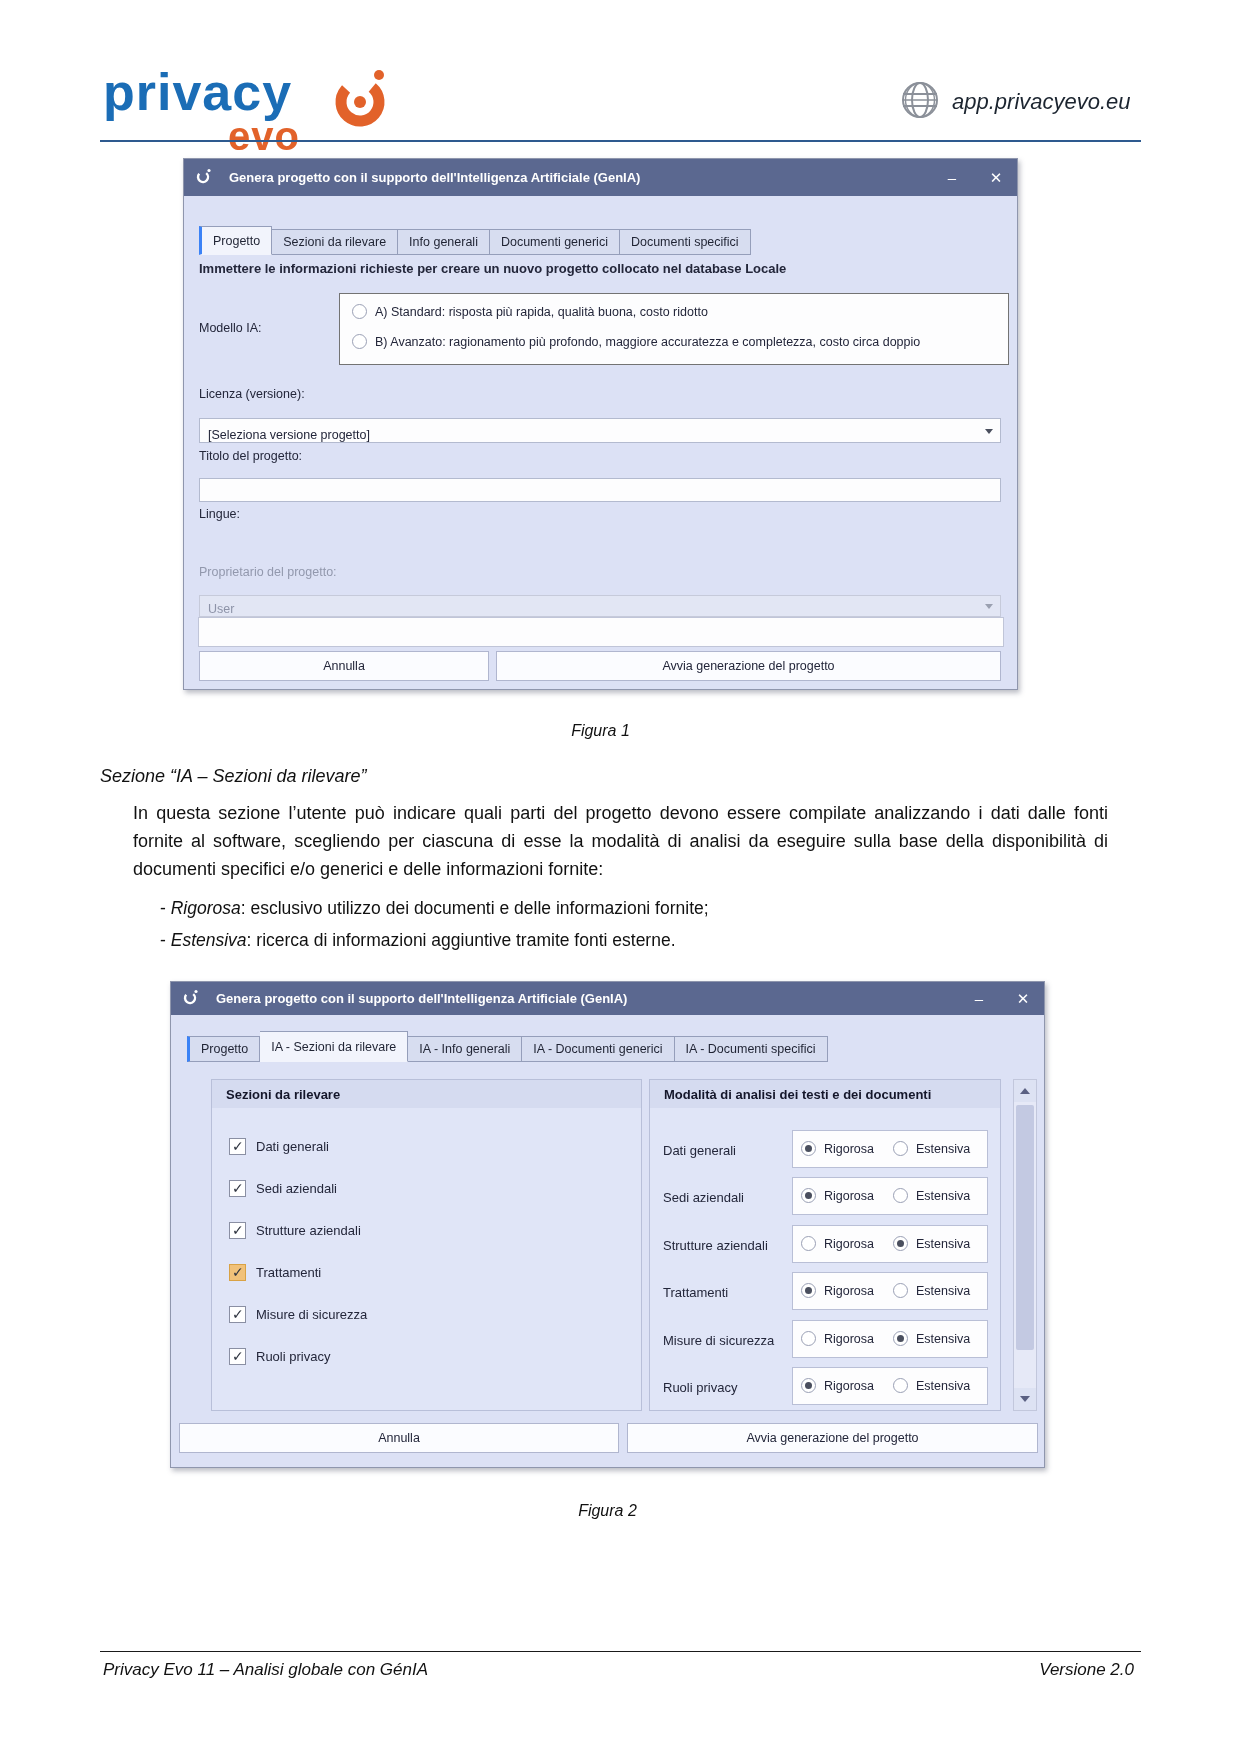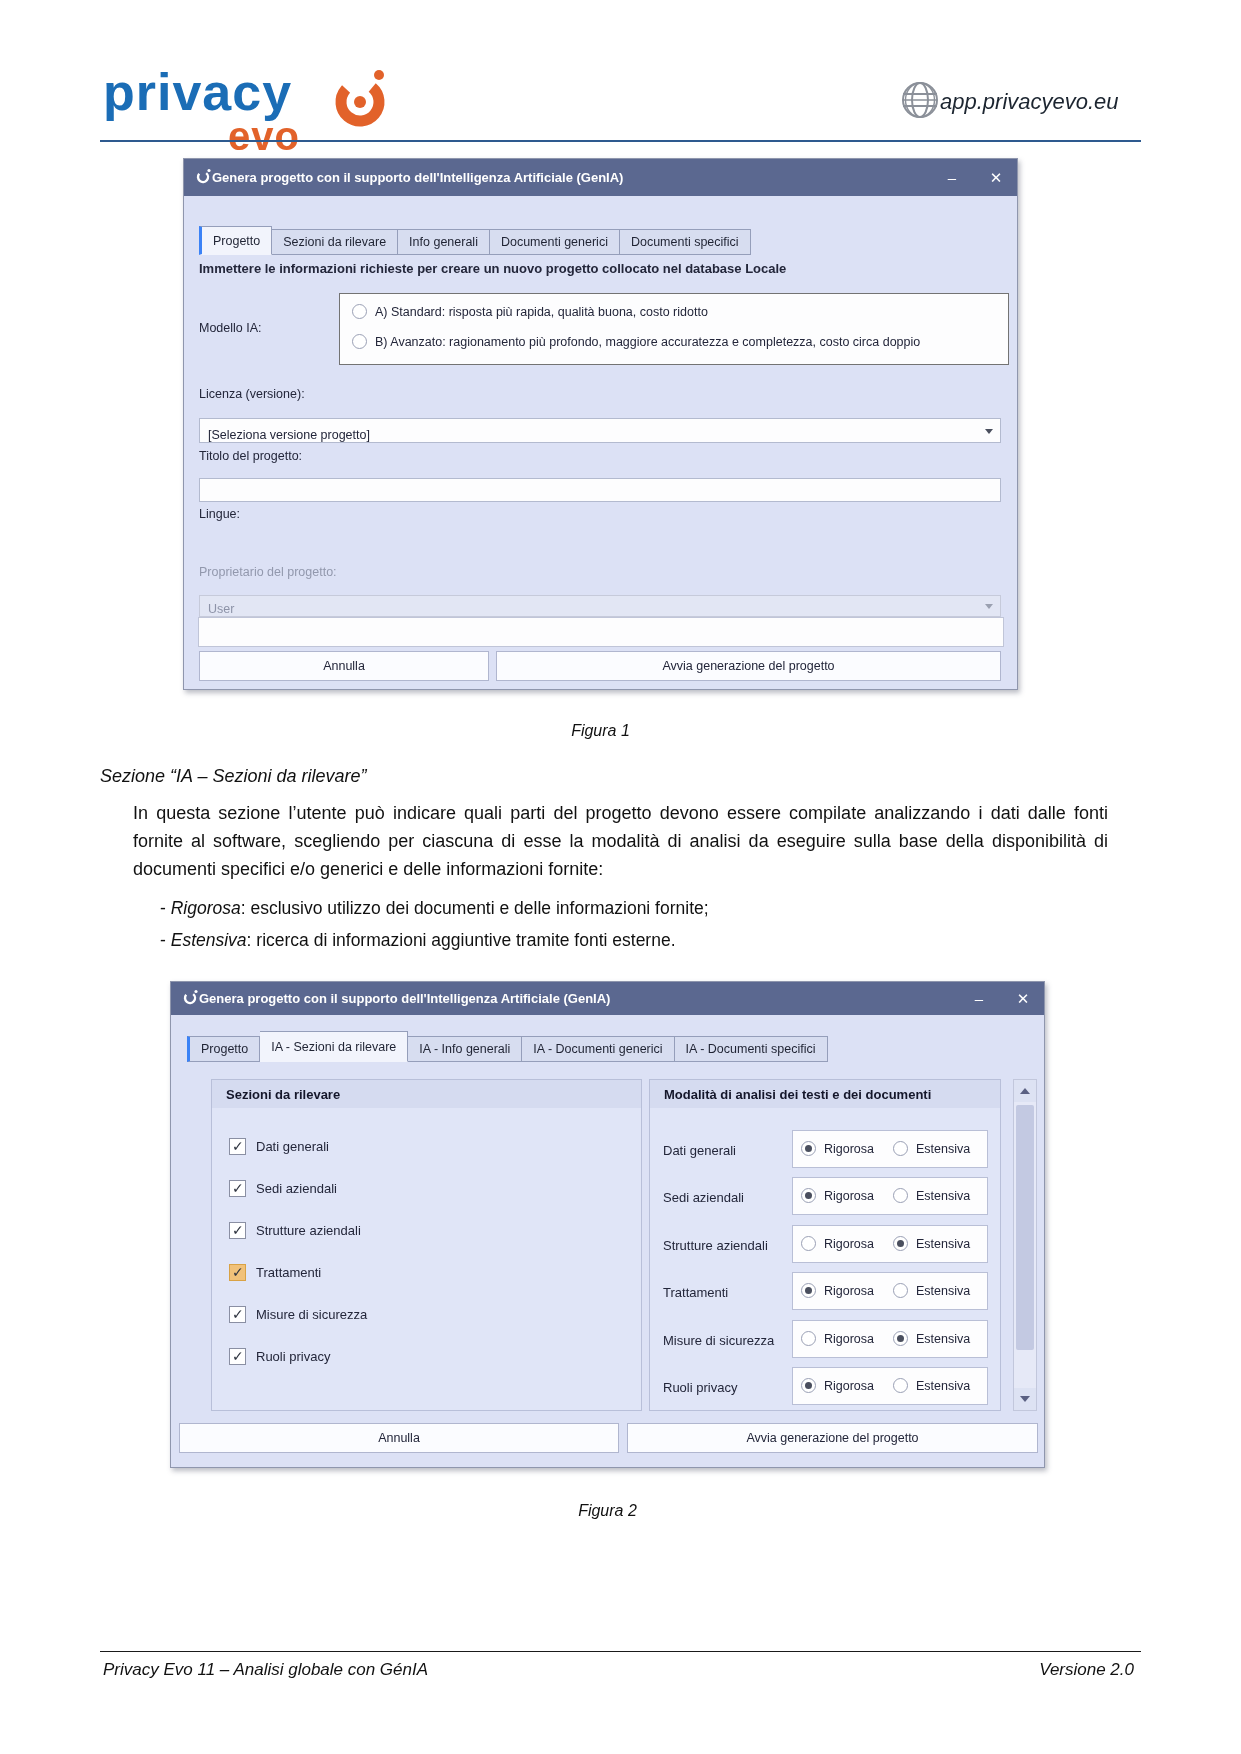--- a/index.html
+++ b/index.html
@@ -4,27 +4,27 @@
 <style>
   * { margin:0; padding:0; box-sizing:border-box; }
   html,body { background:#ffffff; }
   body { font-family:"Liberation Sans","DejaVu Sans",sans-serif; }
   .page { position:relative; width:1241px; height:1754px; background:#fff; overflow:hidden; }
 
   
   .logo-main { position:absolute; left:103px; top:62px; font-size:52px; font-weight:bold; letter-spacing:1px; color:#1b6db6; }
   .logo-sub  { position:absolute; left:228px; top:114px; font-size:40px; font-weight:bold; color:#e2622a; letter-spacing:1px; }
   .logo-icon { position:absolute; left:330px; top:66px; }
-  .site-wrap { position:absolute; left:900px; top:80px; display:flex; align-items:center; gap:0; }
+  .site-wrap { position:absolute; left:900px; top:80px; display:flex; align-items:center; gap:12px; }
   .site-text { font-size:22px; font-style:italic; color:#1c2530; }
   .header-rule { position:absolute; left:100px; top:140px; width:1041px; height:2px; background:#2e5a8f; }
 
   
   .dialog { position:absolute; background:#dce1f5; border:1px solid #8f96ad; box-shadow:2px 3px 5px rgba(60,65,90,.35); }
-  .titlebar { position:absolute; left:0; top:0; right:0; background:#5b6890; display:flex; align-items:center; padding-left:12px; gap:0; }
+  .titlebar { position:absolute; left:0; top:0; right:0; background:#5b6890; display:flex; align-items:center; padding-left:12px; gap:17px; }
   .titlebar .t-text { color:#fff; font-weight:bold; font-size:13px; }
   .win-btn { position:absolute; top:0; bottom:0; width:34px; display:flex; align-items:center; justify-content:center; color:#fff; font-size:15px; cursor:default; }
   .tabs { position:absolute; display:flex; align-items:flex-end; }
   .tab { height:26px; padding:0 11px; display:flex; align-items:center; background:#d7ddf0; border:1px solid #959eba; border-left:none; font-size:12.5px; color:#1f2333; white-space:nowrap; }
   .tab:first-child { border-left:3px solid #3b82f6; }
   .tab.active { height:29px; background:#f2f4fc; border-bottom:1px solid #f2f4fc; }
   .dlg-label { position:absolute; font-size:12.5px; color:#23263a; white-space:nowrap; }
   .dlg-label.disabled { color:#9298ad; }
   .field { position:absolute; background:#fdfdfe; border:1px solid #b3bacf; display:flex; align-items:flex-end; padding:0 8px; font-size:12.5px; color:#23263a;margin-top:12px; }
   .field.disabled { background:#e2e6f4; border-color:#c6cada; color:#8d93a8; }

